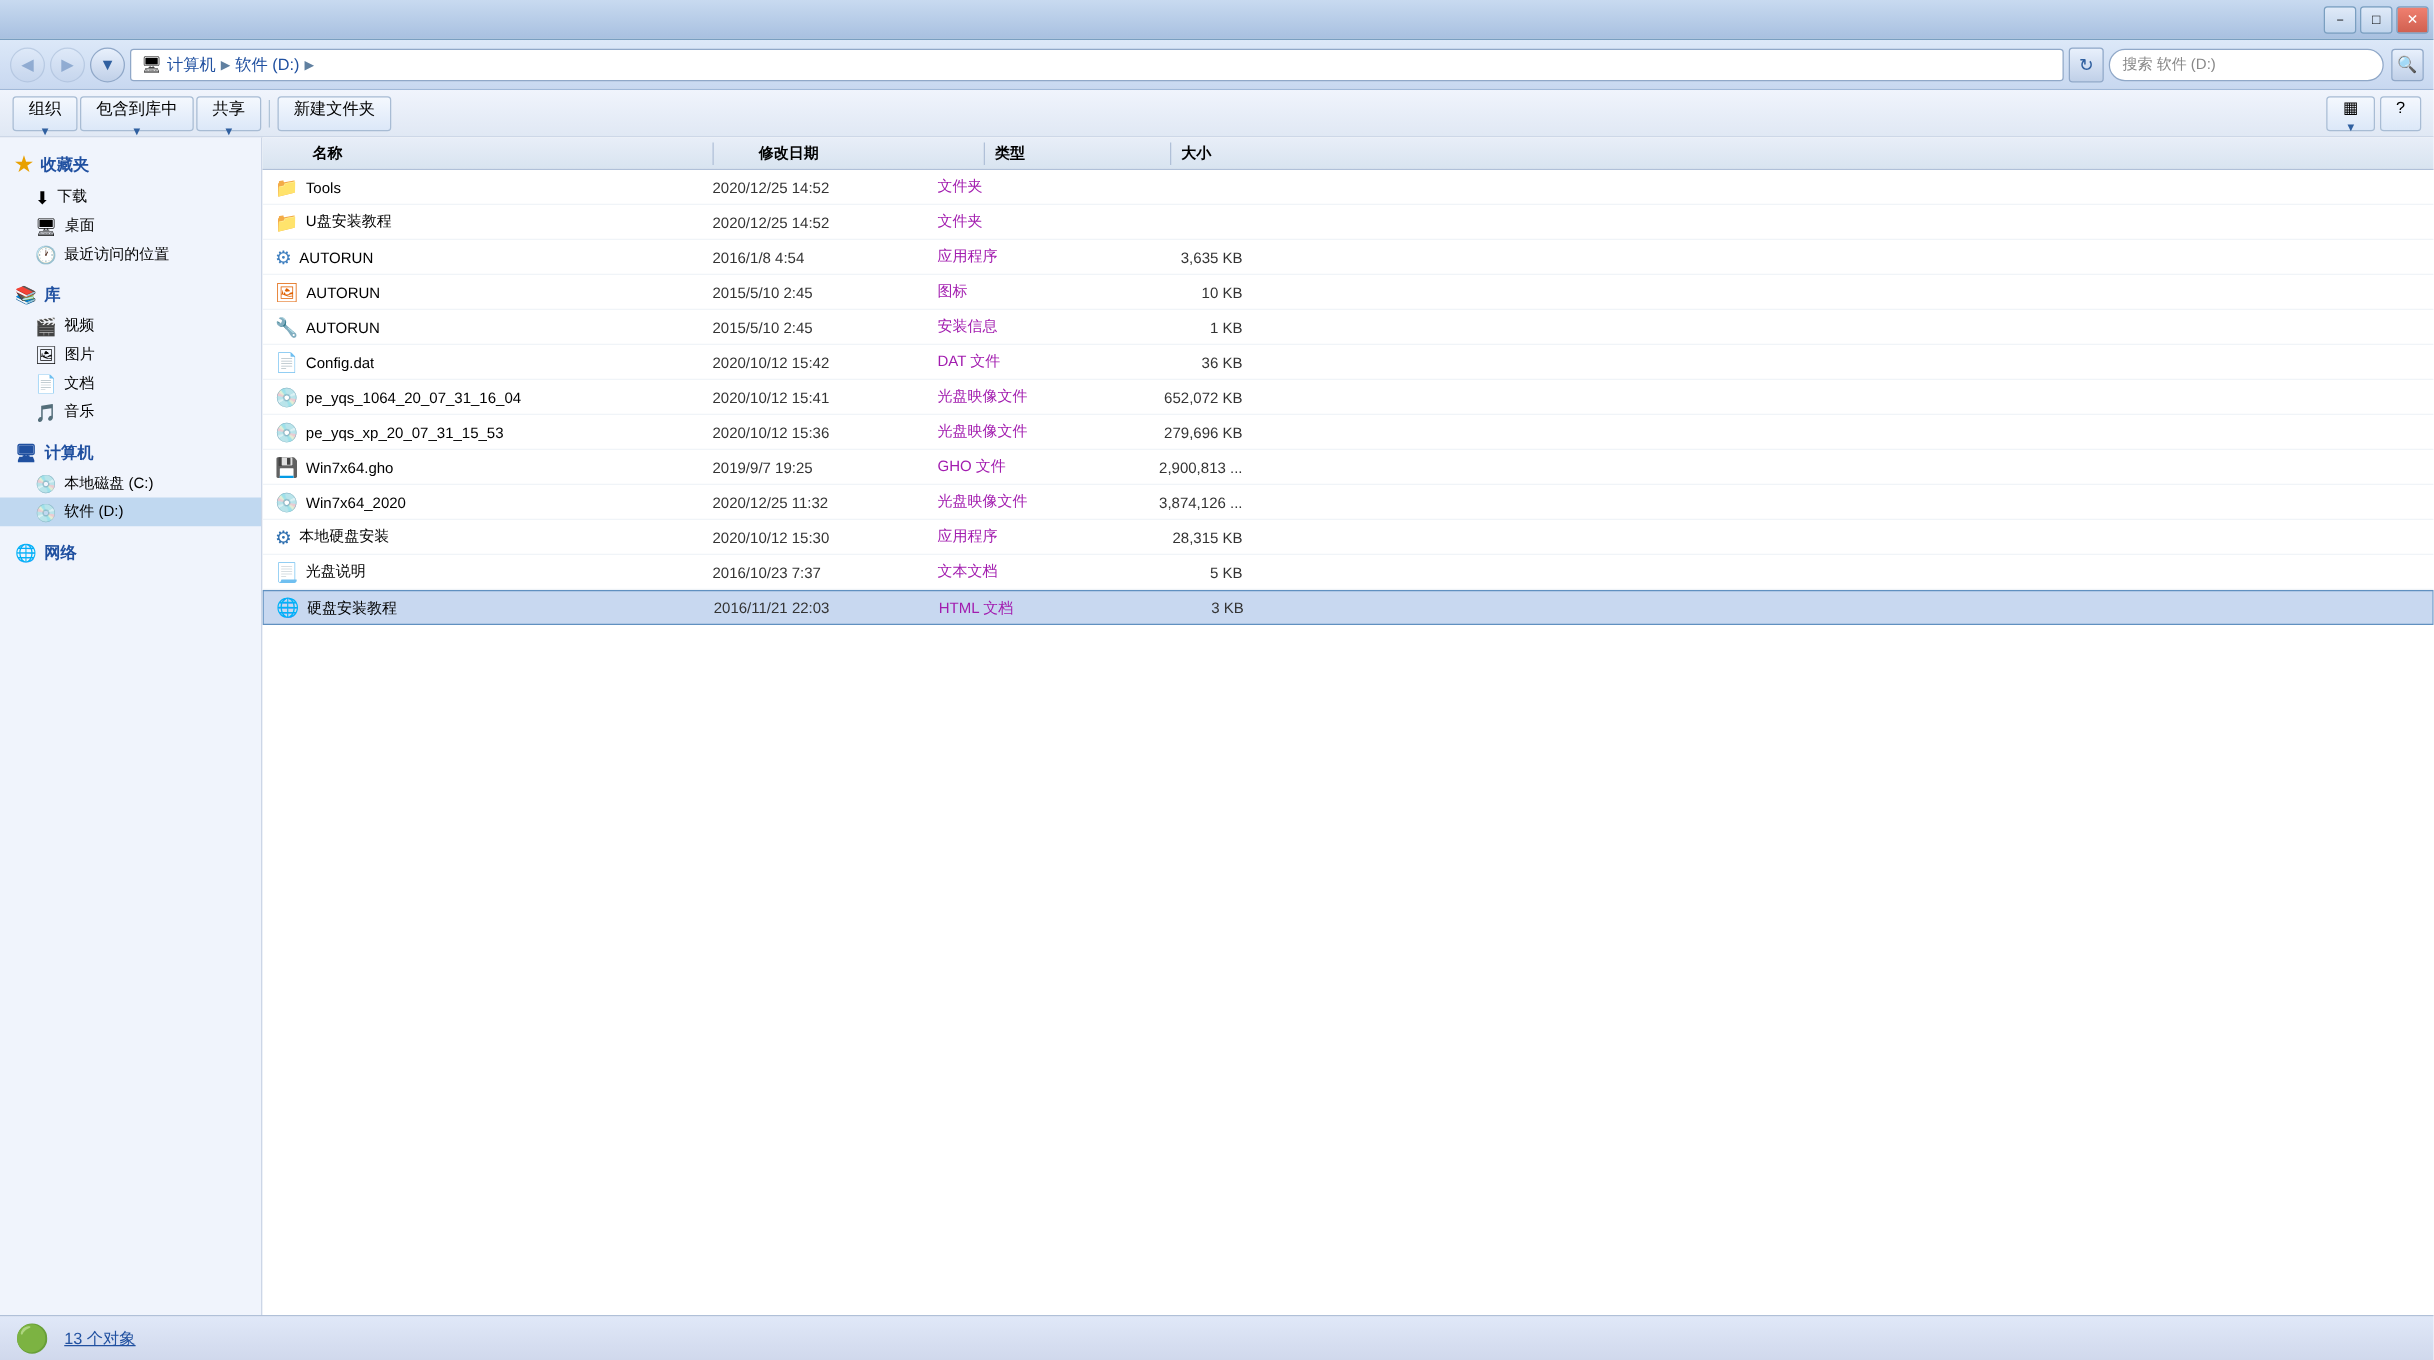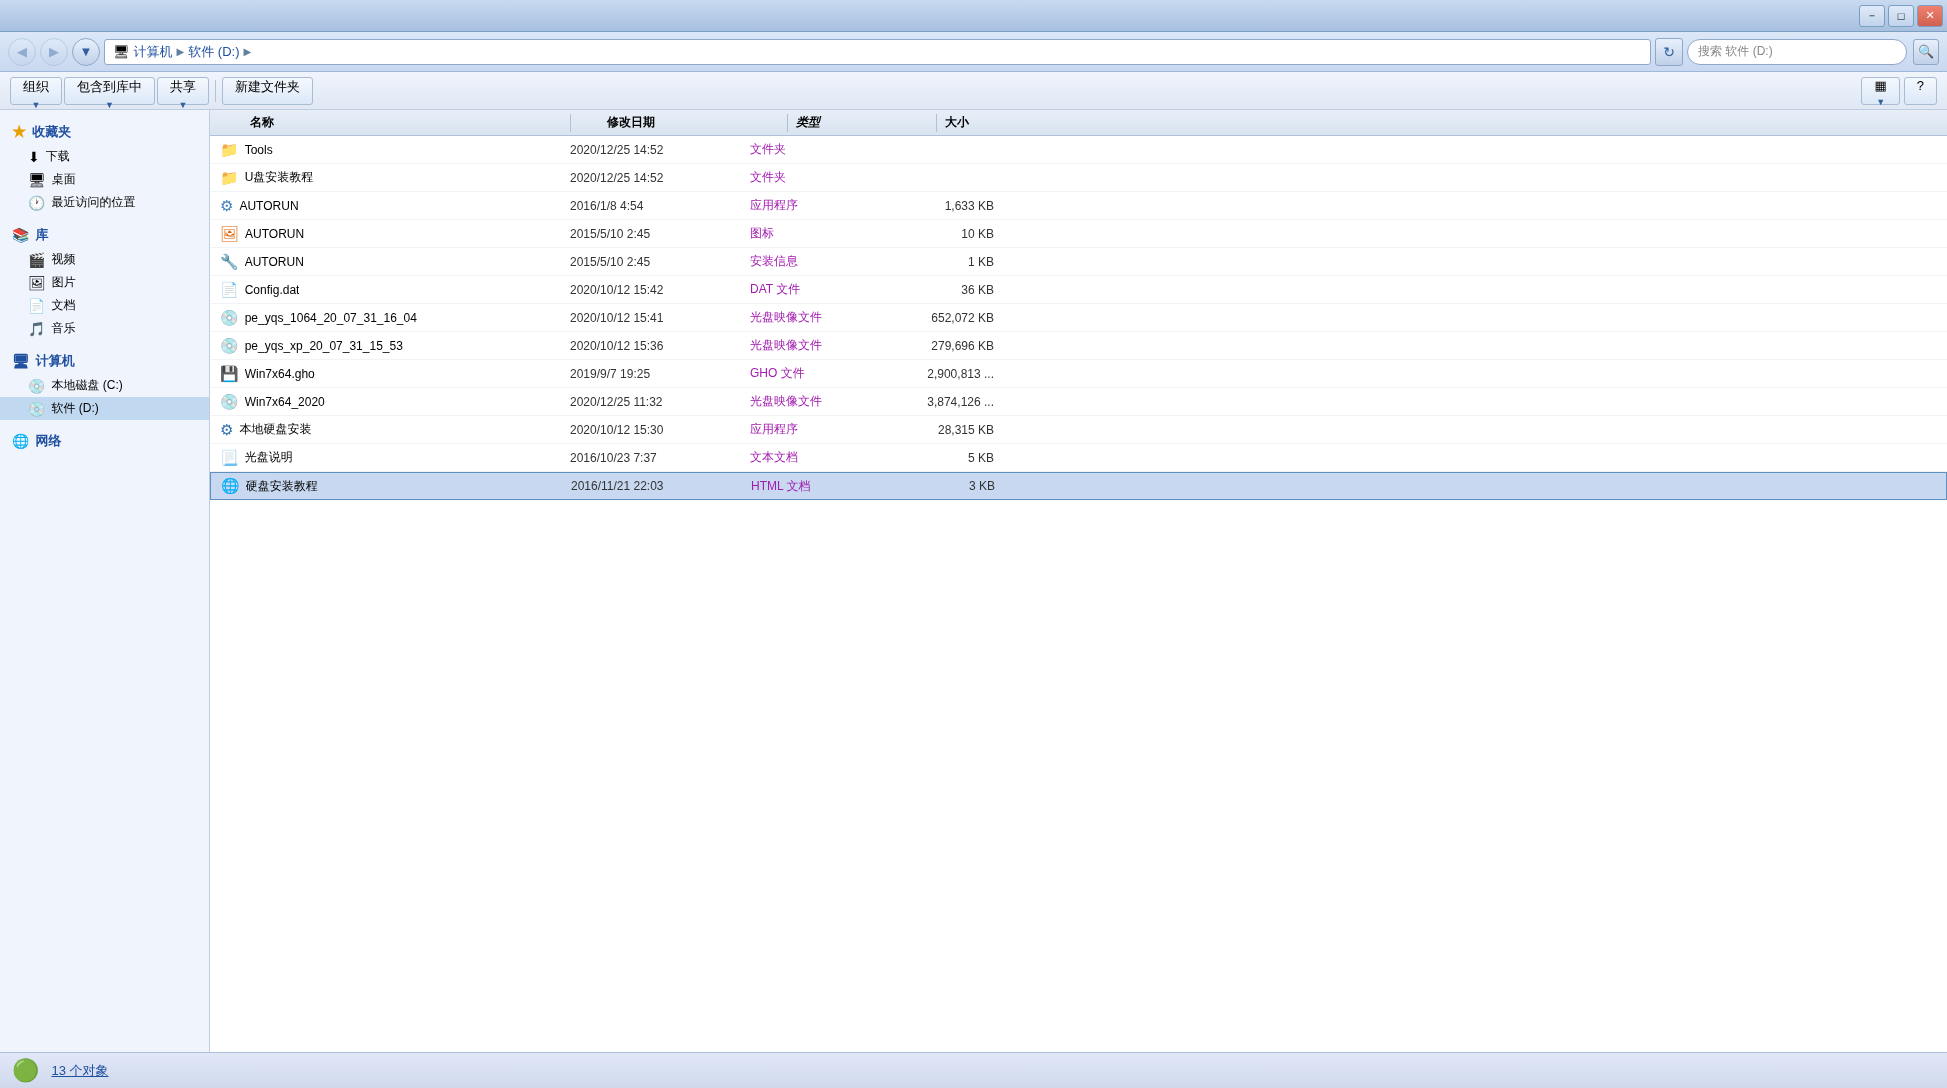--- a/index.html
+++ b/index.html
@@ -188,21 +188,21 @@
       background: linear-gradient(to bottom, #e8eef8 0%, #d8e4f0 100%);
       display: flex;
       align-items: center;
       border-bottom: 1px solid #b0c0d8;
       font-size: 12px;
       font-weight: 600;
       color: #000;
     }
     .col-name { width: 360px; padding-left: 40px; flex-shrink: 0; }
     .col-date { width: 180px; flex-shrink: 0; margin-left: 28px; }
-    .col-type { width: 140px; flex-shrink: 0; font-style: italic; }
+    .col-type { width: 140px; flex-shrink: 0; }
     .col-size { width: 120px; flex-shrink: 0; }
     .col-sep {
       height: 18px;
       width: 1px;
       background: #b0c0d8;
       margin-right: 8px;
     }
 
     .file-list { flex: 1; overflow-y: auto; }
     .file-row {
@@ -409,21 +409,21 @@
           <div class="file-type">文件夹</div>
           <div class="file-size"></div>
         </div>
         <div class="file-row">
           <div class="file-icon-name">
     <span class="file-icon icon-exe">⚙</span>
     <span class="file-name">AUTORUN</span>
   </div>
           <div class="file-date">2016/1/8 4:54</div>
           <div class="file-type">应用程序</div>
-          <div class="file-size">1,633 KB</div>
+          <div class="file-size">3,635 KB</div>
         </div>
         <div class="file-row">
           <div class="file-icon-name">
     <span class="file-icon icon-img">🖼</span>
     <span class="file-name">AUTORUN</span>
   </div>
           <div class="file-date">2015/5/10 2:45</div>
           <div class="file-type">图标</div>
           <div class="file-size">10 KB</div>
         </div>

